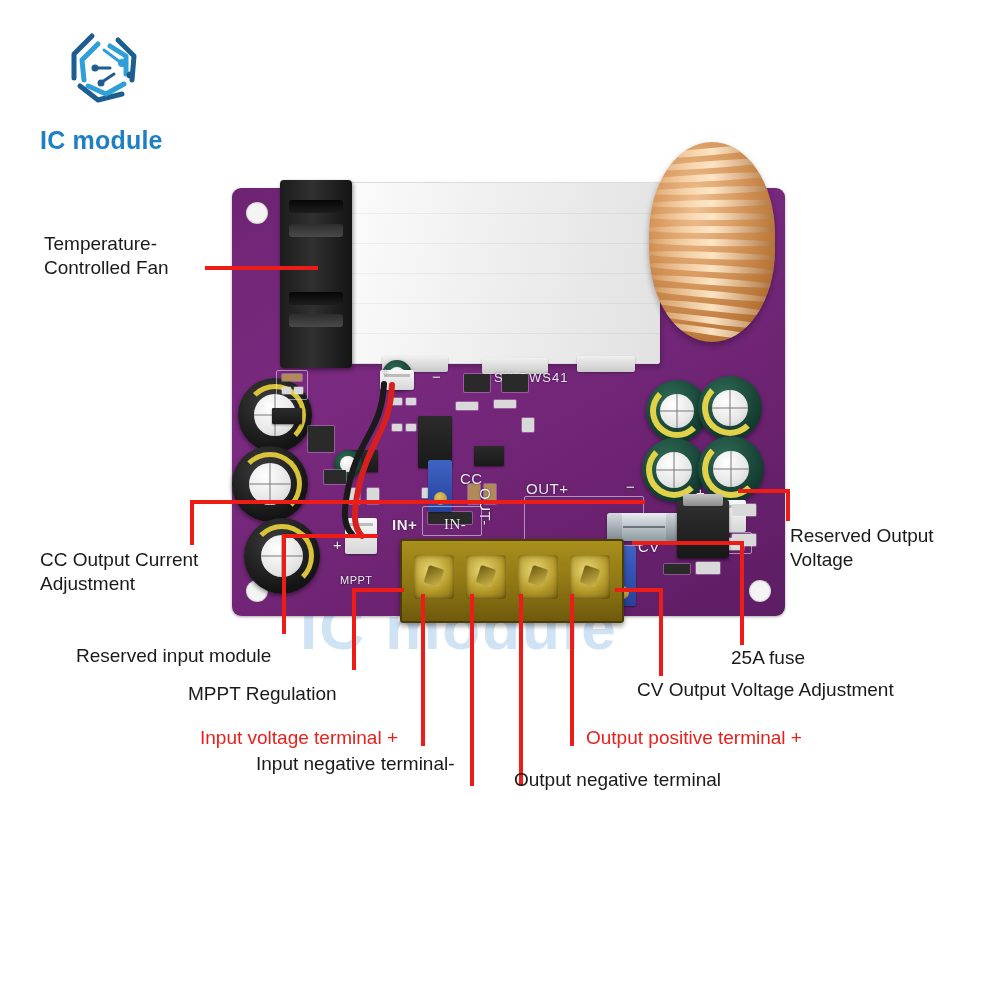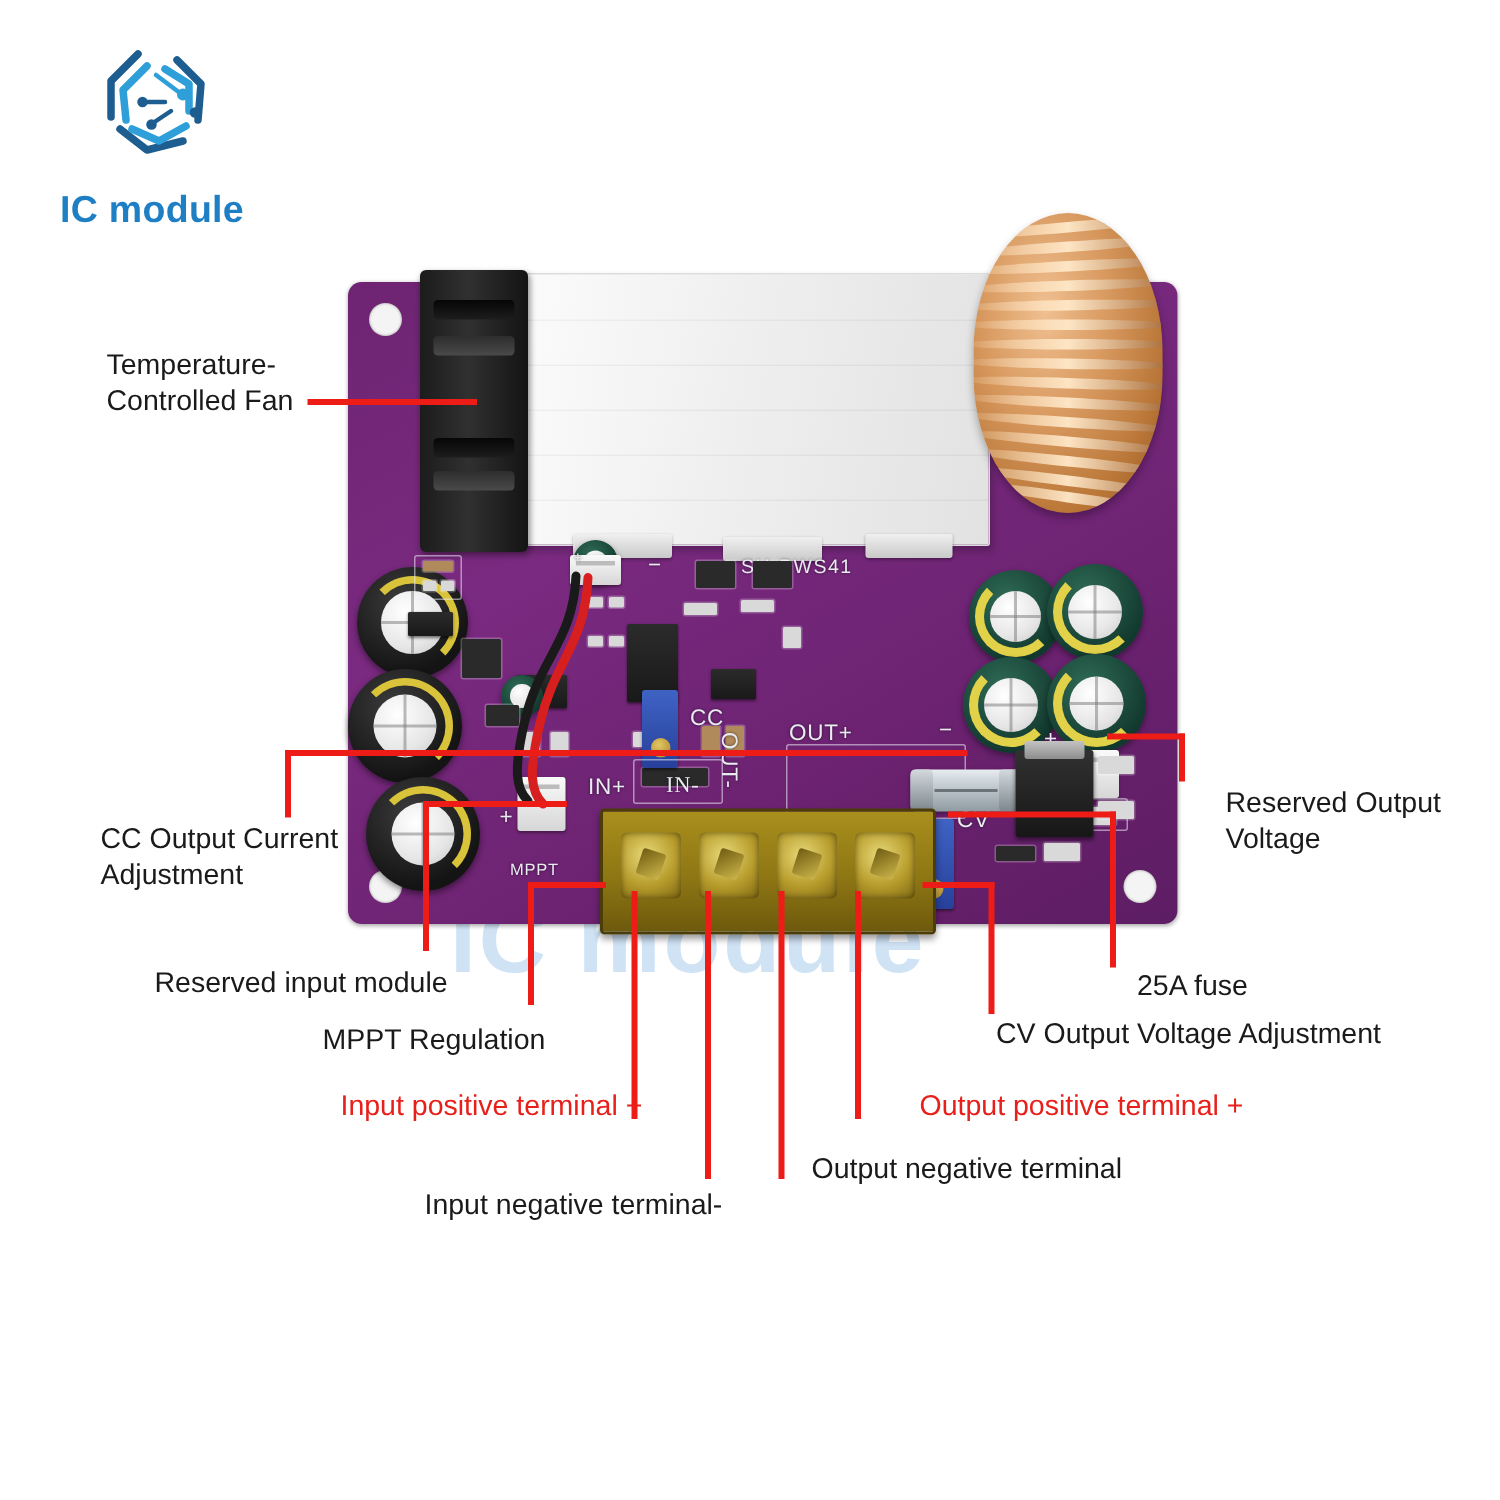--- a/index.html
+++ b/index.html
@@ -108,21 +108,21 @@
          box-shadow:0 2px 3px rgba(0,0,0,.5);}
   #to220 .tab{position:absolute;left:6px;top:-6px;width:40px;height:12px;
          background:linear-gradient(#c3c3c3,#8d8d8d);border-radius:2px;}
 
   
   .jst{position:absolute;background:linear-gradient(#fafafa,#d6d6d6);border-radius:2px;
        box-shadow:0 1px 2px rgba(0,0,0,.35);}
   .jst .notch{position:absolute;background:#bcbcbc;}
 
   
-  .lbl{position:absolute;font-size:19px;line-height:24px;color:#1a1a1a;white-space:pre-line;margin-left:27px;}
+  .lbl{position:absolute;font-size:19px;line-height:24px;color:#1a1a1a;white-space:pre-line;}
   .lbl.red{color:#e8201b;}
   .ln{position:absolute;background:#ee1c17;}
   .ln.h{height:4px;}
   .ln.v{width:4px;}
 </style>
 </head>
 <body>
 
 <div id="logo-block">
   <div id="logo-mark">
@@ -288,21 +288,21 @@
     <div class="screw" style="left:6px;top:32px;"></div>
   </div>
   <div class="trimpot" style="left:188px;top:362px;width:26px;height:56px;">
     <div class="screw" style="left:6px;top:36px;"></div>
   </div>
   <div class="trimpot" style="left:378px;top:358px;width:26px;height:60px;">
     <div class="screw" style="left:6px;top:40px;"></div>
   </div>
 
   <div class="silk-txt" style="left:228px;top:282px;">CC</div>
-  <div class="silk-txt" style="left:160px;top:328px;">IN+</div>
+  <div class="silk-txt" style="left:160px;top:328px;font-weight:bold;">IN+</div>
   <div class="silk-txt" style="left:212px;top:328px;font-family:Liberation Serif, serif;">IN-</div>
   <div class="silk-txt" style="left:294px;top:292px;">OUT+</div>
   <div class="silk-txt" style="left:262px;top:300px;transform:rotate(90deg);transform-origin:left top;">OUT-</div>
   <div class="silk-txt" style="left:406px;top:350px;">CV</div>
   <div class="silk-txt sm" style="left:108px;top:386px;">MPPT</div>
   <div class="silk-txt" style="left:101px;top:348px;">+</div>
   <div class="silk-txt" style="left:464px;top:296px;">+</div>
   <div class="silk-txt" style="left:200px;top:180px;">−</div>
   <div class="silk-txt" style="left:394px;top:290px;">−</div>
   <div class="silk-txt sm" style="left:150px;top:178px;">+</div>
@@ -366,23 +366,23 @@
 <div class="lbl" style="left:44px;top:232px;">Temperature-
 Controlled Fan</div>
 
 <div class="lbl" style="left:40px;top:548px;">CC Output Current
 Adjustment</div>
 
 <div class="lbl" style="left:76px;top:644px;">Reserved input module</div>
 
 <div class="lbl" style="left:188px;top:682px;">MPPT Regulation</div>
 
-<div class="lbl red" style="left:200px;top:726px;">Input positive terminal +</div>
-
-<div class="lbl" style="left:256px;top:792px;">Input negative terminal-</div>
+<div class="lbl red" style="left:200px;top:726px;">Input voltage terminal +</div>
+
+<div class="lbl" style="left:256px;top:752px;">Input negative terminal-</div>
 
 <div class="lbl" style="left:514px;top:768px;">Output negative terminal</div>
 
 <div class="lbl red" style="left:586px;top:726px;">Output positive terminal +</div>
 
 <div class="lbl" style="left:637px;top:678px;">CV Output Voltage Adjustment</div>
 
 <div class="lbl" style="left:731px;top:646px;">25A fuse</div>
 
 <div class="lbl" style="left:790px;top:524px;">Reserved Output

